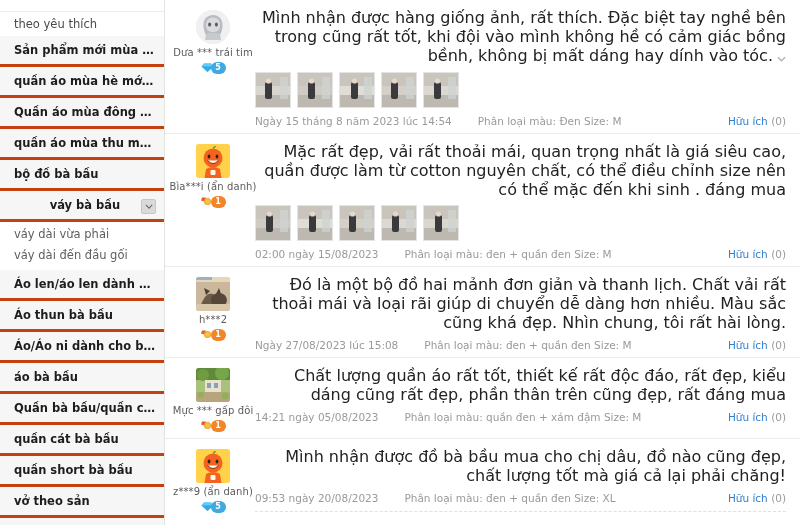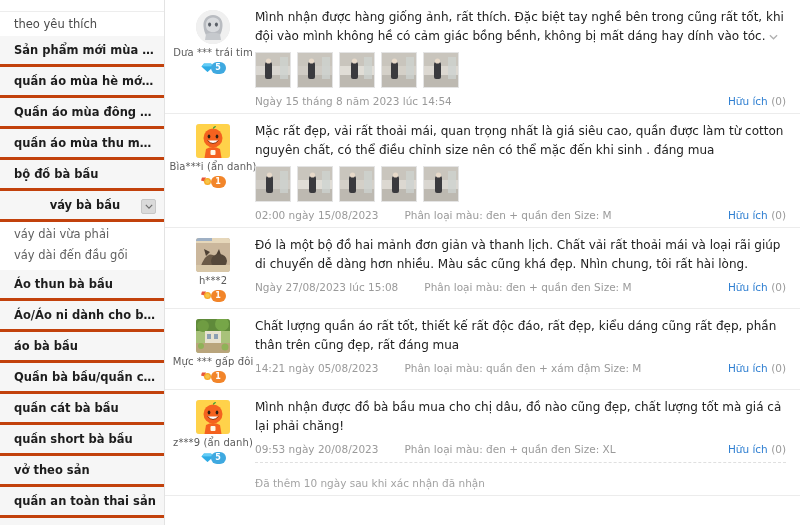--- a/index.html
+++ b/index.html
@@ -107,22 +107,23 @@
     text-align:center;border-radius:6px;
     padding:0 2px;
     margin-left:-4px;
     font-size:8px;
   }
   .badge.blue .num{background:#3fa9e0;color:#fff;}
   .badge.orange .num{background:#f2852a;color:#fff;}
 
   .rv-body{flex:1;min-width:0;padding-left:4px;}
   .rv-text{
-    font-size:12px;color:#222222;line-height:19px;
+    font-size:16px;color:#222222;line-height:19px;
     word-break:break-word;
+    text-align:right;
   }
   .chev-inline{
     display:inline-block;vertical-align:middle;
     margin-left:4px;
   }
   .thumbs{display:flex;gap:6px;margin-top:6px;}
   .thumb{
     width:36px;height:36px;
     border:1px solid #e4e4e4;
     background:#d8d6d2;
@@ -166,20 +167,21 @@
         <div class="sb-item"><span>bộ đồ bà bầu</span></div>
         <div class="sb-item selected"><span>váy bà bầu</span><span class="sb-caret">
             <svg width="8" height="5" viewBox="0 0 10 6">
               <path d="M1 1 L5 5 L9 1" fill="none" stroke="#6b6b6b" stroke-width="1.4"></path>
             </svg>
           </span></div>
         <div class="sb-sub-wrap">
           <div class="sb-sub">váy dài vừa phải</div>
           <div class="sb-sub">váy dài đến đầu gối</div>
         </div>
+        <div class="sb-item"><span>Áo len/áo len dành ch…</span></div>
         <div class="sb-item"><span>Áo thun bà bầu</span></div>
         <div class="sb-item"><span>Áo/Áo ni dành cho bà …</span></div>
         <div class="sb-item"><span>áo bà bầu</span></div>
         <div class="sb-item"><span>Quần bà bầu/quần cát</span></div>
         <div class="sb-item"><span>quần cát bà bầu</span></div>
         <div class="sb-item"><span>quần short bà bầu</span></div>
         <div class="sb-item"><span>vở theo sản</span></div>
         <div class="sb-item"><span>quần an toàn thai sản</span></div>
         <div class="sb-item"></div>
       </div>
@@ -249,20 +251,21 @@
                 <rect width="34" height="34" fill="#dcd8d1"></rect>
                 <rect x="0" y="0" width="34" height="13" fill="#c9c5bd"></rect>
                 <rect x="0" y="22" width="34" height="12" fill="#bdb9b1"></rect>
                 <rect x="10" y="9" width="7" height="17" rx="2" fill="#3a3a3e"></rect>
                 <circle cx="13.5" cy="8" r="2.6" fill="#e7d9c9"></circle>
                 <rect x="24" y="4" width="8" height="22" fill="#cdd3d0" opacity=".75"></rect>
               </svg></div>
           </div>
           <div class="rv-meta">
             <span class="rv-date">Ngày 15 tháng 8 năm 2023 lúc 14:54</span>
+            <span class="rv-variant">Phân loại màu: Đen Size: M</span>
             <span class="rv-help"><a>Hữu ích</a> <span class="cnt">(0)</span></span>
           </div>
         </div>
       </div>
       <div class="review">
         <div class="rv-left">
           <div class="avatar square"><svg width="34" height="34" viewBox="0 0 34 34">
               <rect width="34" height="34" fill="#ffd24a"></rect>
               <circle cx="17" cy="14" r="9.5" fill="#f4621f"></circle>
               <path d="M17 3.5 q1.6 -2.4 3.2 -1.2 q-.8 1.8 -3.2 2.6 Z" fill="#4aa03a"></path>

